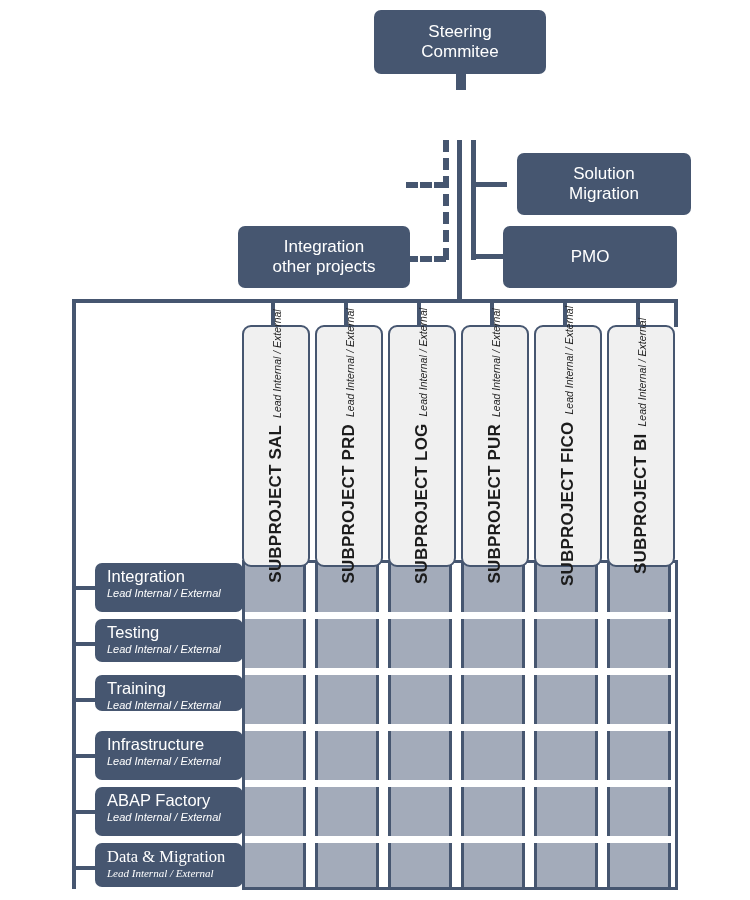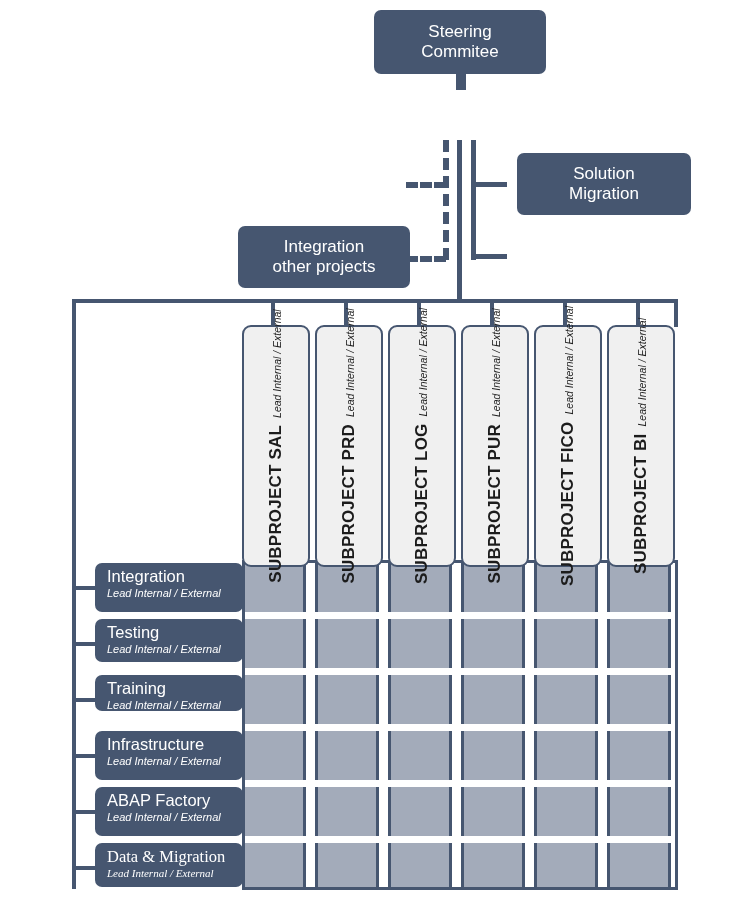--- a/index.html
+++ b/index.html
@@ -175,20 +175,23 @@
   <div class="node" style="left:238px; top:226px; width:172px; height:62px;">
     <span class="node-line">Integration</span>
     <span class="node-line">other projects</span>
   </div>
 
   <div class="node" style="left:503px; top:153px; width:174px; height:62px;margin-left:14px;">
     <span class="node-line">Solution</span>
     <span class="node-line">Migration</span>
   </div>
 
+  <div class="node" style="left:503px; top:226px; width:174px; height:62px;">
+    <span class="node-line">PMO</span>
+  </div>
 
   <div id="grid-frame" style="left:242px; top:560px; width:436px; height:330px;"></div>
 
   <div class="col-card" style="left:242px; top:325px; width:64px; height:238px;">
     <div class="col-card-inner">
       <span class="col-title">SUBPROJECT SAL</span>
       <span class="col-sub">Lead Internal / External</span>
     </div>
   </div>
   <div class="col-card" style="left:315px; top:325px; width:64px; height:238px;">

